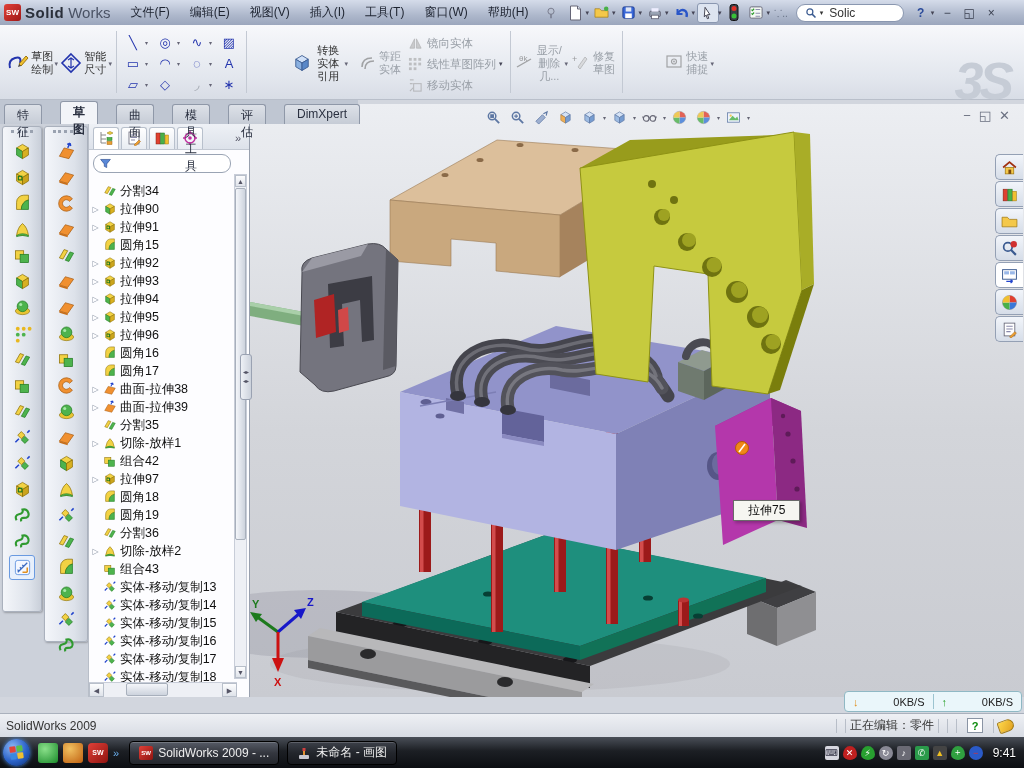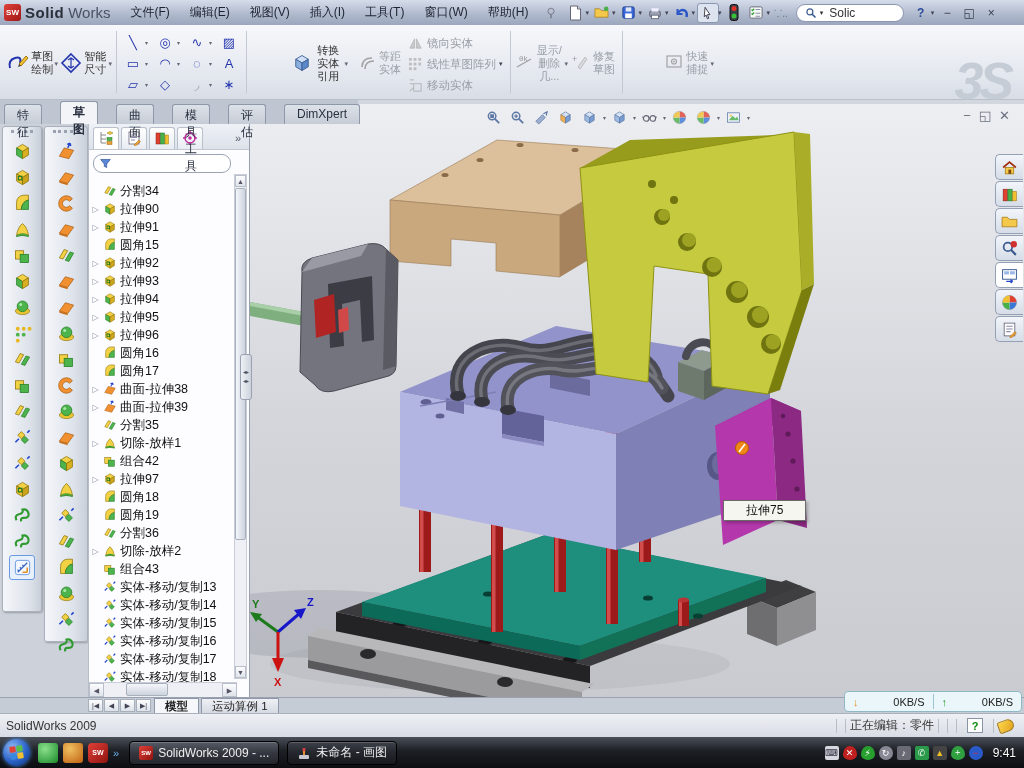--- a/index.html
+++ b/index.html
@@ -98,21 +98,21 @@
   #headsup{position:absolute;left:233px;top:2px;height:22px;display:flex;align-items:center;gap:3px;opacity:.8;}
   .hico{width:21px;height:20px;display:flex;align-items:center;justify-content:center;border-radius:3px;}
   .hdd{font-size:6px;color:#445;}
   #doccontrols{position:absolute;right:14px;top:4px;display:flex;gap:8px;}
   #doccontrols span{color:#6a7080;font-size:13px;}
   
   #taskpane{position:absolute;right:0;top:50px;width:29px;}
   .tpbtn{width:28px;height:26px;margin-bottom:1px;background:linear-gradient(#f2f5fa,#d6dde8);
     border:1px solid #94a0b4;border-right:none;border-radius:5px 0 0 5px;display:flex;align-items:center;justify-content:center;}
   .tpbtn.active{background:#fff;}
-  #tooltip{position:absolute;left:473px;top:396px;padding:1px 22px;background:#f6f6f1;border:1px solid #6a6a6a;
+  #tooltip{position:absolute;left:483px;top:396px;padding:1px 14px;background:#f6f6f1;border:1px solid #6a6a6a;
     font-size:12px;color:#111;box-shadow:2px 2px 3px rgba(0,0,0,.25);}
 
   
   #bottombar{position:absolute;left:0;top:697px;width:1024px;height:16px;background:#c6ccd6;
     border-top:1px solid #9aa2b0;display:flex;align-items:center;padding-left:88px;}
   .navb{width:15px;height:13px;font-size:7px;line-height:12px;text-align:center;color:#445;
     background:linear-gradient(#fdfdfe,#dde2ea);border:1px solid #a8b0bc;margin-right:1px;}
   .mtab2{height:15px;padding:0 10px;font-size:11.5px;border:1px solid #8f98a8;border-bottom:none;
     background:linear-gradient(#eef0f5,#d5dae2);margin-left:2px;display:flex;align-items:center;}
   .mtab2.active{background:#f6f7fa;font-weight:bold;}
@@ -1232,28 +1232,20 @@
               <use href="#s-doc"></use>
             </svg>
           </div>
       </div>
 
       
       <div id="tooltip">拉伸75</div>
     </div>
   </div>
 
-  <div id="bottombar">
-    <span class="navb">|◀</span>
-    <span class="navb">◀</span>
-    <span class="navb">▶</span>
-    <span class="navb">▶|</span>
-    <span class="mtab2 active">模型</span>
-    <span class="mtab2">运动算例 1</span>
-  </div>
 
   <div id="netwidget">
     <div class="cell">
         <span style="color:#e09020">↓</span>
         <span>0KB/S</span>
       </div>
     <div class="sep"></div>
     <div class="cell">
         <span style="color:#28a028">↑</span>
         <span>0KB/S</span>

